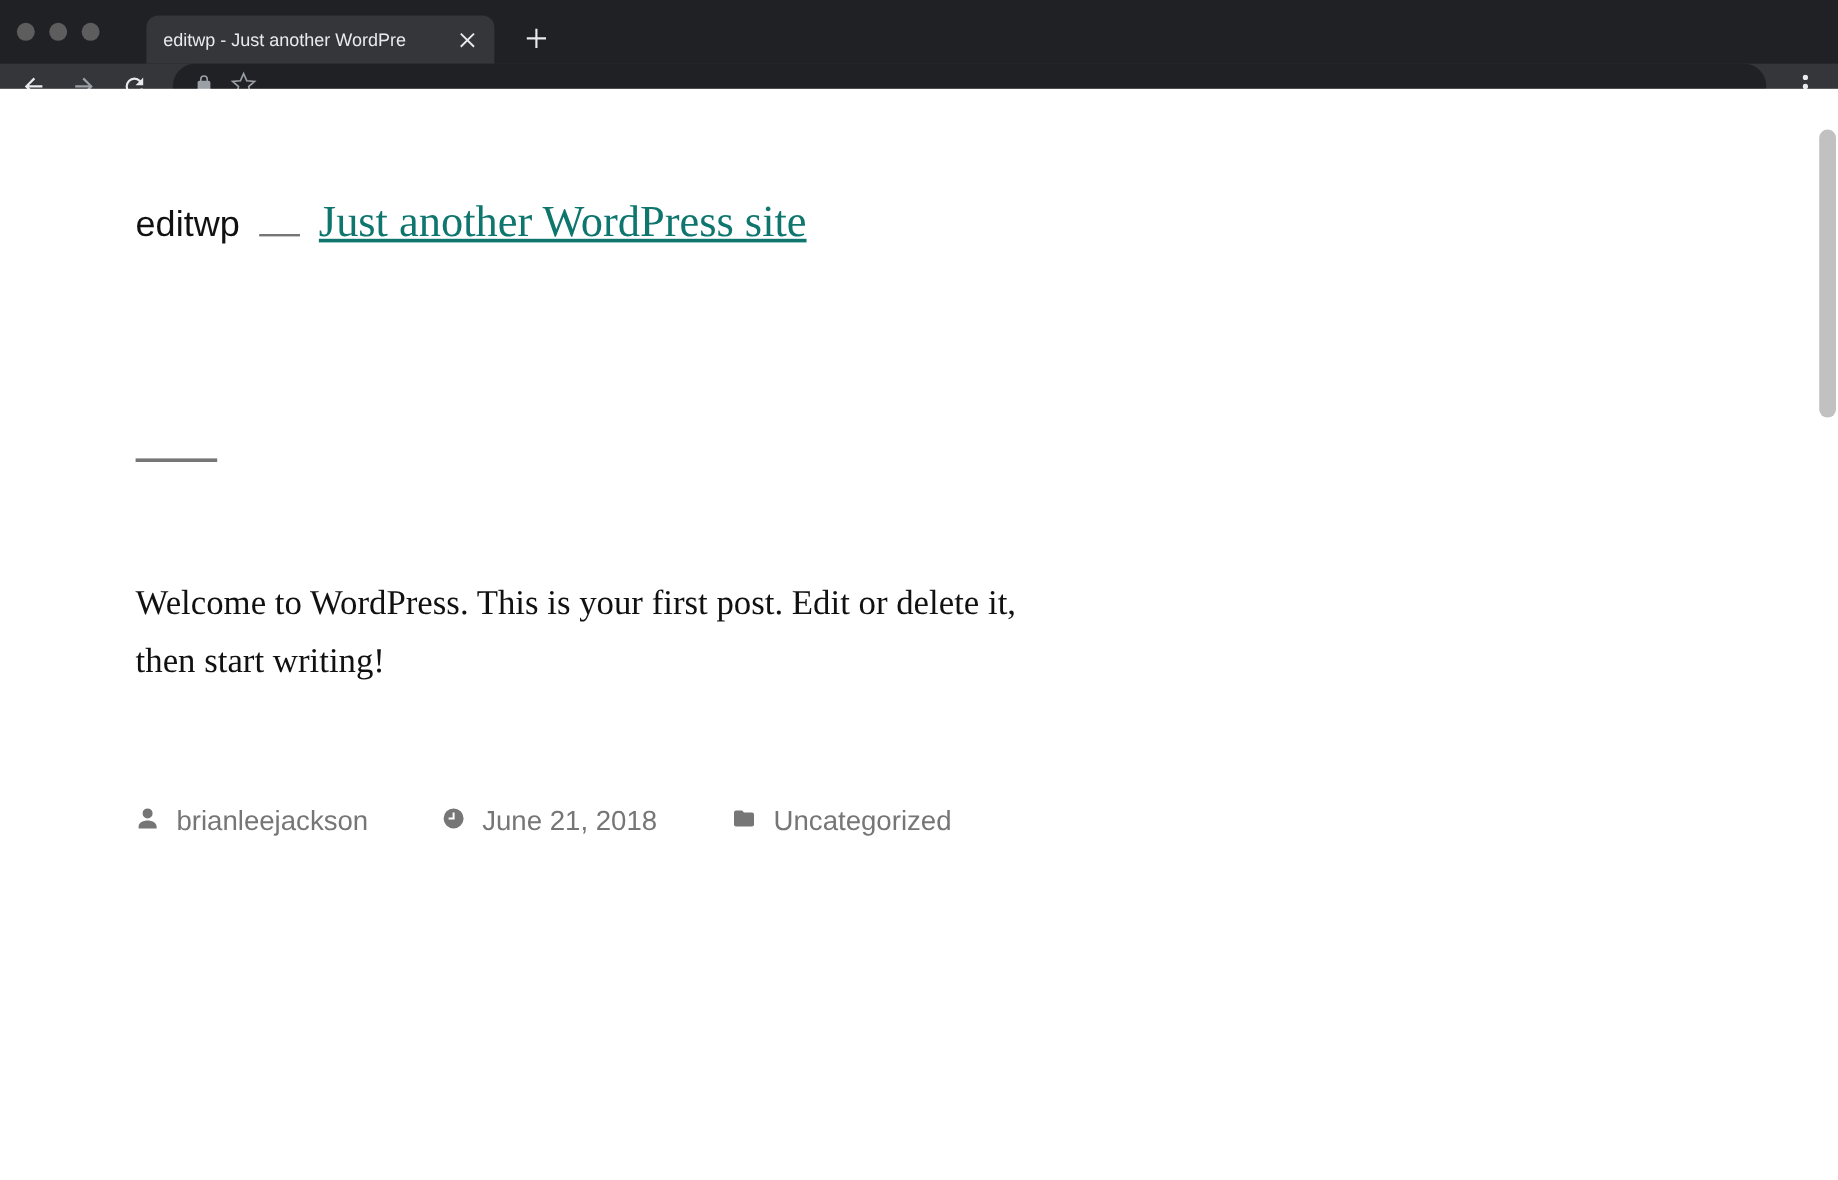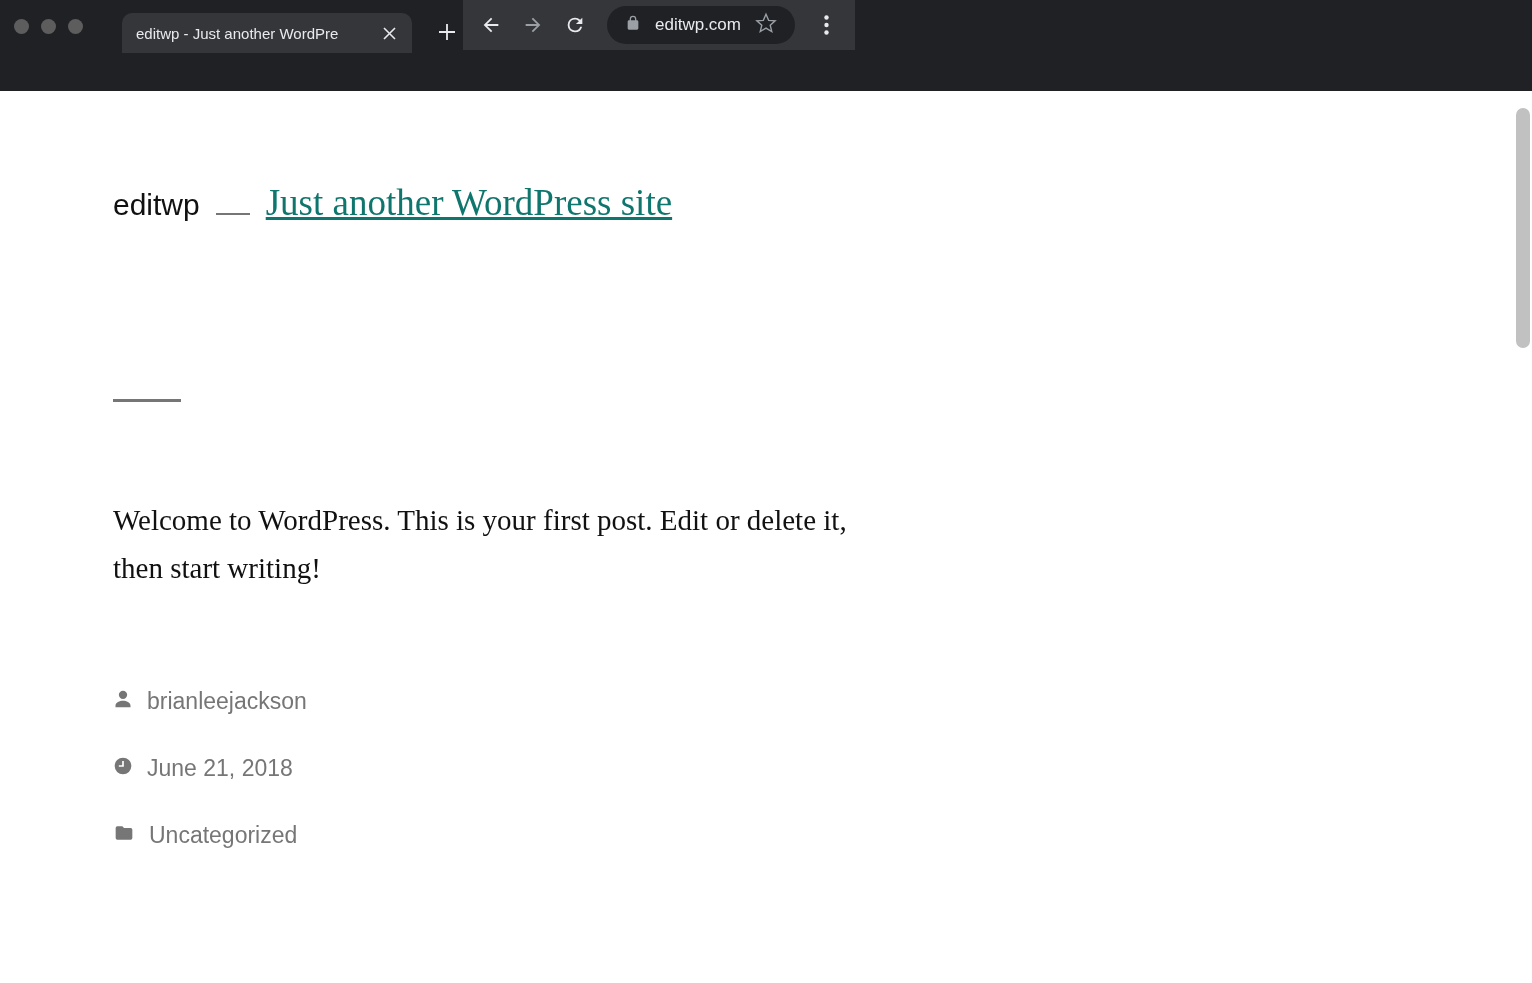--- a/index.html
+++ b/index.html
@@ -8,23 +8,23 @@
       background: #fff;
       width: 1532px;
       height: 983px;
       overflow: hidden;
       position: relative;
     }
 
     
     .browser-chrome {
       background: #202124;
-      height: 91px;
-      display: flex;
-      flex-direction: row;
+      height: 74px;
+      display: flex;
+      flex-direction: column;
     }
     .tab-strip {
       height: 53px;
       display: flex;
       align-items: center;
       padding-left: 14px;
       gap: 9px;
     }
     .traffic-lights {
       display: flex;
@@ -183,26 +183,25 @@
       margin-top: 95px;
       font-family: Georgia, "Times New Roman", serif;
       font-size: 29px;
       line-height: 1.65;
       color: #111;
       max-width: 900px;
     }
     .post-meta {
       margin-top: 95px;
       display: flex;
-      align-items: flex-start;
-      gap: 40px;
+      align-items: flex-end;
+      gap: 61px;
       color: #767676;
       font-family: -apple-system, BlinkMacSystemFont, "Segoe UI", sans-serif;
       font-size: 23px;
-      flex-direction: column;
     }
     .meta-item {
       display: flex;
       align-items: center;
       gap: 14px;
     }
     .meta-icon svg { fill: #767676; }
     .meta-link { color: #767676; text-decoration: none; cursor: pointer; }
 
     
@@ -257,21 +256,20 @@
           <path d="M17.65 6.35A7.96 7.96 0 0012 4a8 8 0 100 16 7.96 7.96 0 007.73-6h-2.08A6 6 0 1112 6c1.66 0 3.14.69 4.22 1.78L13 11h7V4l-2.35 2.35z"></path>
         </svg>
     </div>
 
     <div class="address-bar">
       <span class="lock-icon">
         <svg width="16" height="18" viewBox="0 0 24 24">
             <path d="M18 8h-1V6a5 5 0 00-10 0v2H6a2 2 0 00-2 2v10a2 2 0 002 2h12a2 2 0 002-2V10a2 2 0 00-2-2zM9 6a3 3 0 116 0v2H9V6z"></path>
           </svg>
       </span>
-      <span class="url-text">editwp.com</span>
       <span class="star-icon">
         <svg width="22" height="22" viewBox="0 0 24 24">
             <path d="M12 2.5l2.9 6.6 7.1.6-5.4 4.7 1.7 7-6.3-3.9-6.3 3.9 1.7-7L2 9.7l7.1-.6L12 2.5z"></path>
           </svg>
       </span>
     </div>
 
     <div class="menu-btn">
       <svg width="5" height="20" viewBox="0 0 5 20">
           <circle cx="2.5" cy="2.5" r="2.2"></circle>

